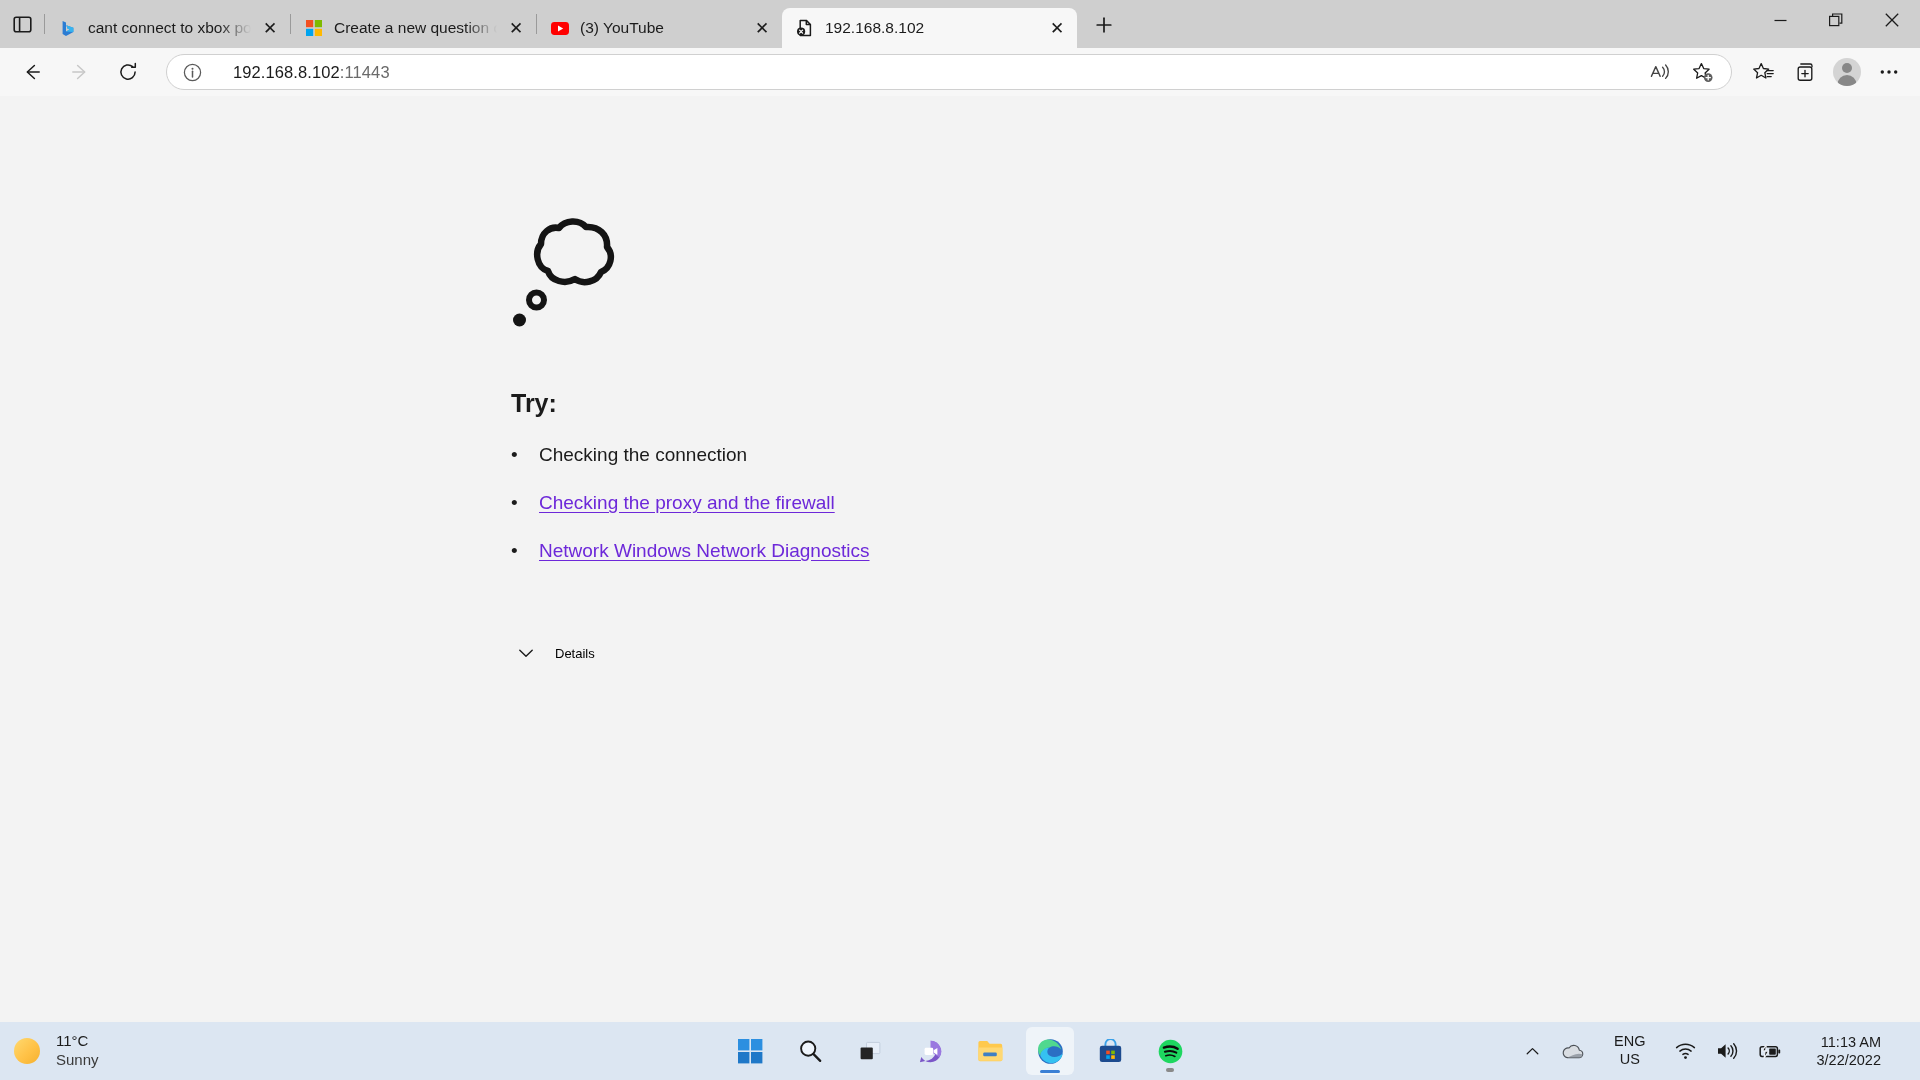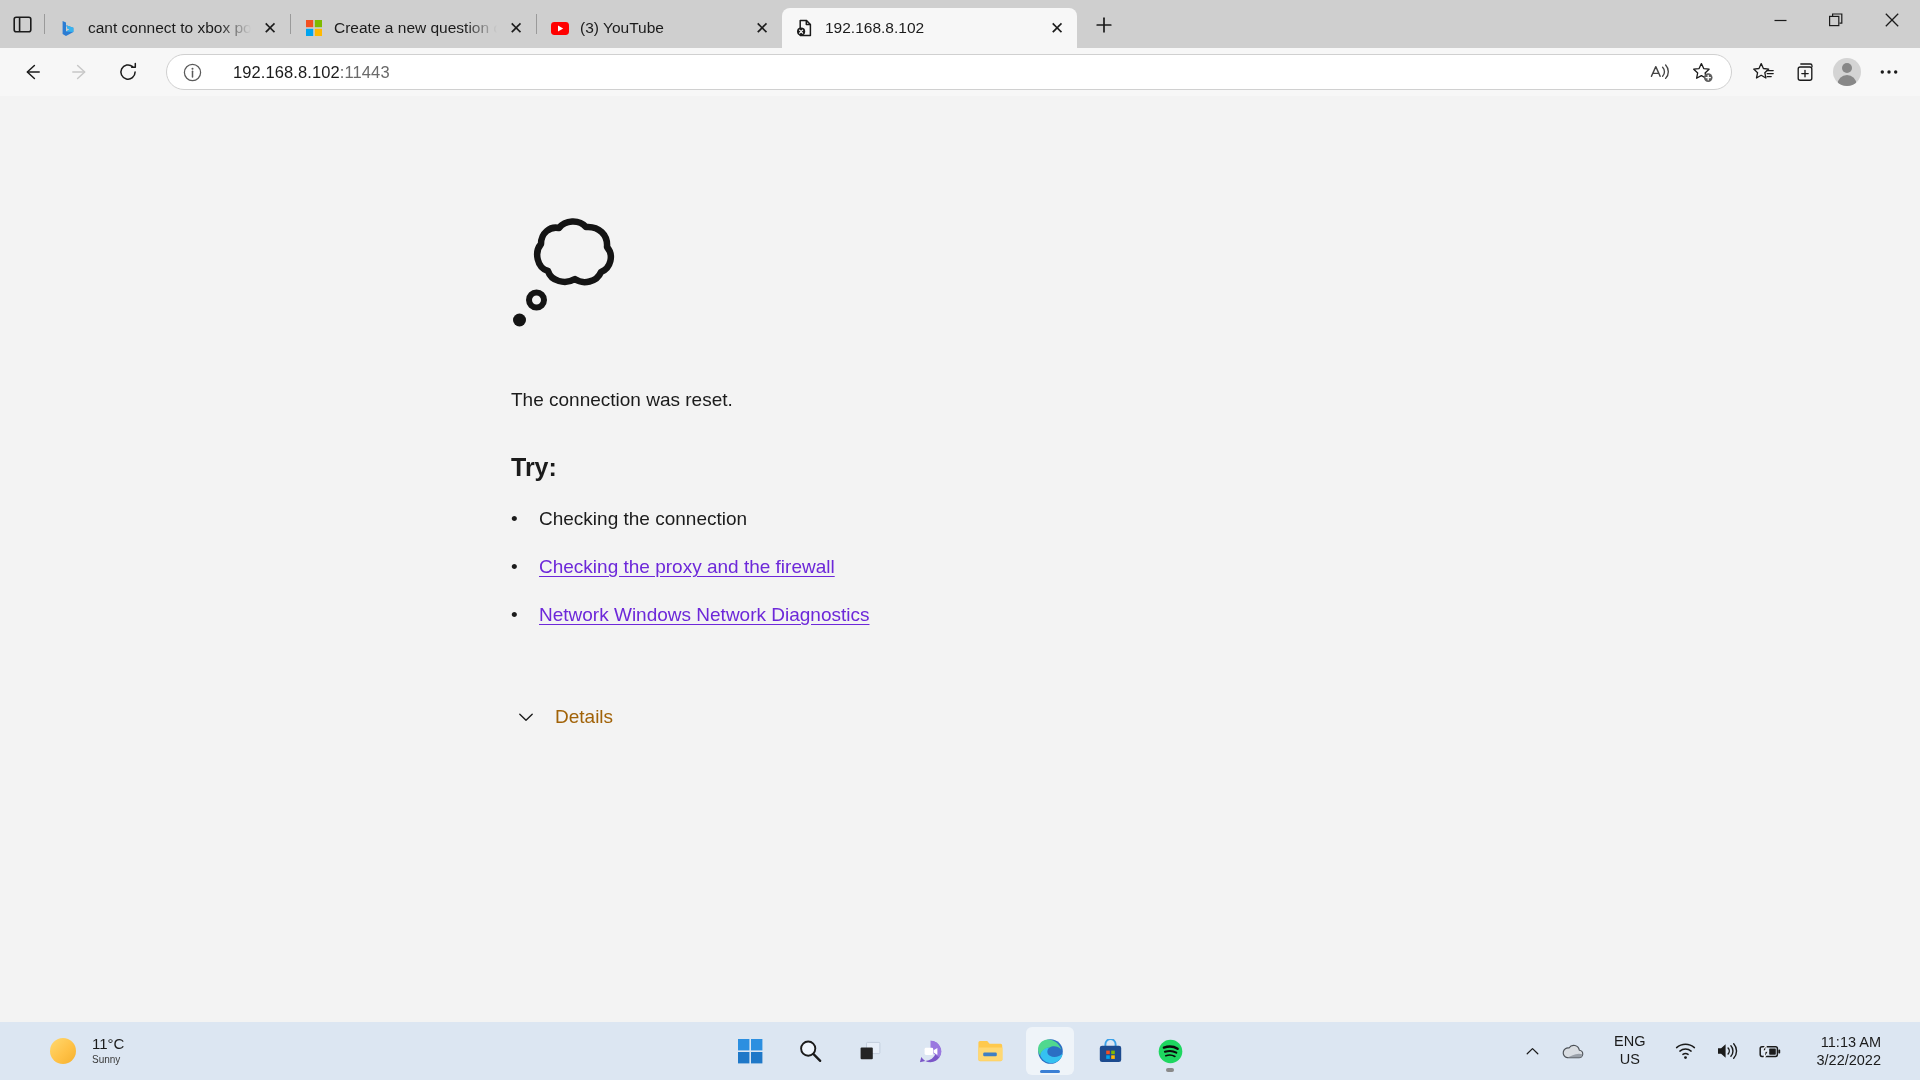--- a/index.html
+++ b/index.html
@@ -217,44 +217,43 @@
     font-size: 13.5px;
     color: #767676;
     letter-spacing: .4px;
     margin-top: 20px;
   }
   .details-row {
     display: flex; align-items: center;
     margin-top: 76px;
   }
   .chev { width: 30px; height: 30px; display:flex; align-items:center; justify-content:center; margin-right: 14px;}
-  .details-label { font-size: 19px; color: #a16207; }
+  .details-label { font-size: 13px; color: #000000; }
 
   
   .taskbar {
     position: absolute; left: 0; bottom: 0;
     width: 1920px; height: 58px;
     background: #dce6f2;
     display: flex; align-items: center;
   }
   .weather {
     display: flex; align-items: center;
     padding-left: 14px;
     flex: 0 0 auto;
-    margin-left: 36px;
   }
   .sun {
     width: 26px; height: 26px; border-radius: 50%;
     background: linear-gradient(135deg,#ffd970 0%,#ffc247 55%,#f5b02e 100%);
     margin-right: 16px;
     flex: 0 0 26px;
   }
   .weather-text { line-height: 1.25; }
   .wt-temp { font-size: 15px; color: #1b1b1b; }
-  .wt-cond { font-size: 10px; color: #3a3a3a; }
+  .wt-cond { font-size: 15px; color: #3a3a3a; }
 
   .tb-center {
     position: absolute; left: 50%; transform: translateX(-50%);
     display: flex; align-items: center; gap: 12px;
   }
   .tb-item {
     width: 48px; height: 48px;
     display: flex; align-items: center; justify-content: center;
     border-radius: 6px;
     position: relative;
@@ -482,21 +481,20 @@
 
   <div class="content">
     <div class="errorpage">
 
       <svg class="bubble" viewBox="0 0 110 125">
         <path d="M30 36 C30 25 39 18 48 20 C54 12 68 11 75 19 C88 18 97 27 96 39 C103 47 100 60 90 64 C86 74 72 77 64 71 C54 77 40 73 37 63 C26 60 23 44 30 36 Z" fill="none" stroke="#141414" stroke-width="6.5" stroke-linejoin="round"></path>
         <circle cx="25.5" cy="92" r="7.5" fill="none" stroke="#141414" stroke-width="6"></circle>
         <circle cx="8.5" cy="112" r="6.5" fill="#141414"></circle>
       </svg>
 
-      <div class="err-sub">The connection was reset.</div>
       <div class="try-label">Try:</div>
 
       <ul class="try-list">
         <li>
           <span class="bullet">•</span>
           <span>Checking the connection</span>
         </li>
         <li>
           <span class="bullet">•</span>
           <a href="#">Checking the proxy and the firewall</a>

